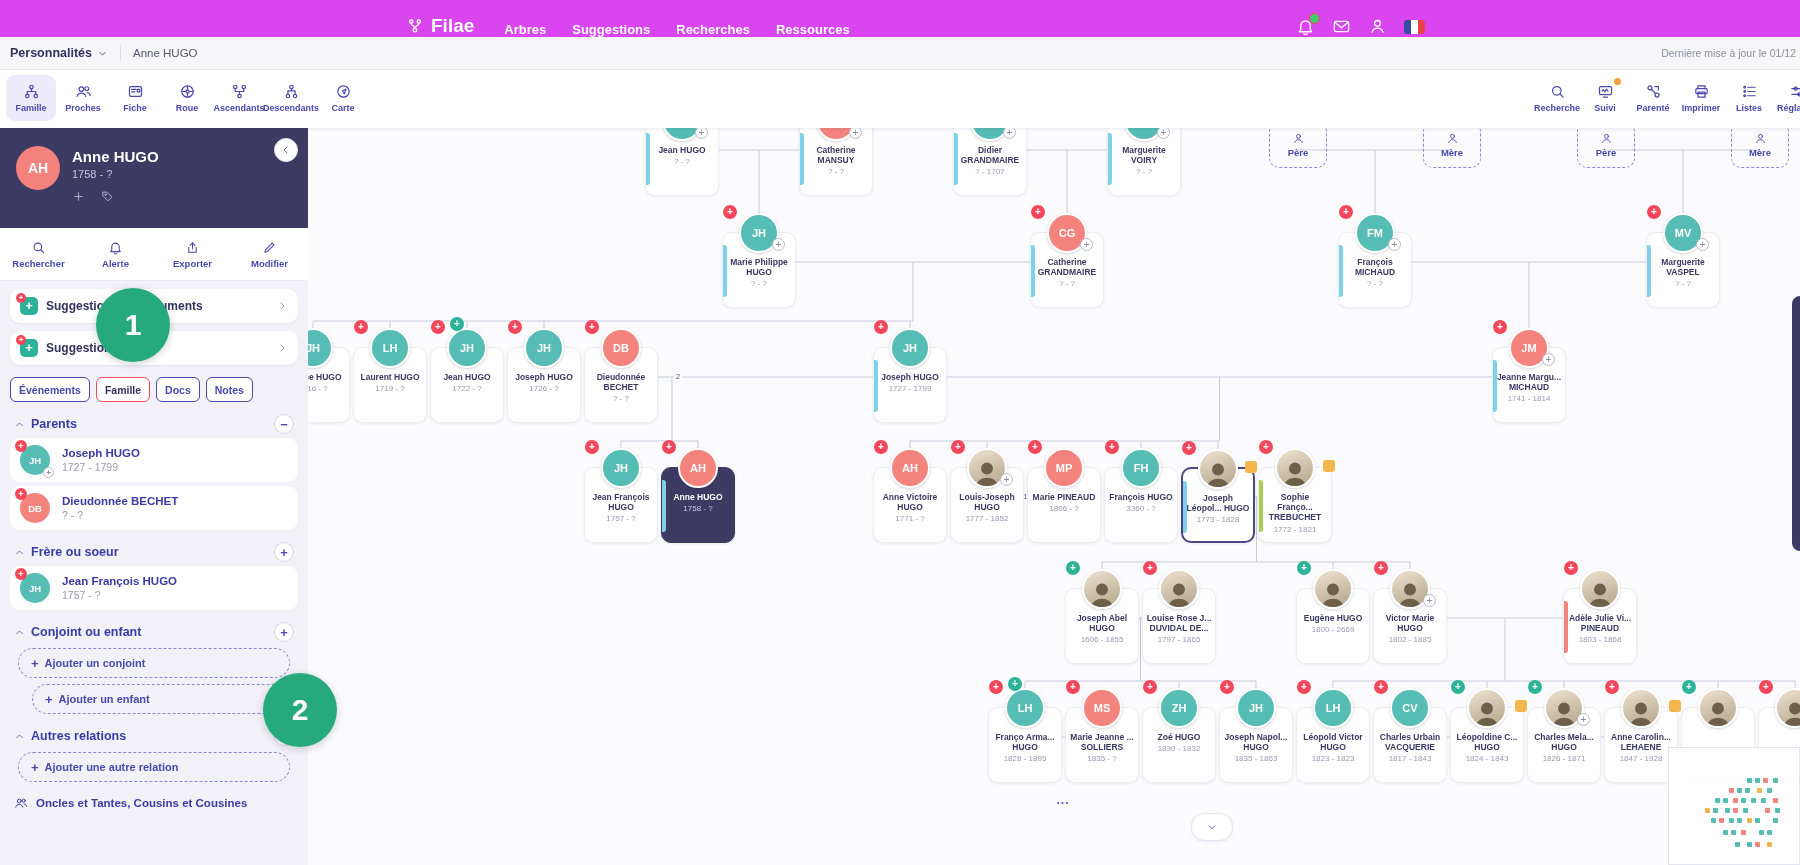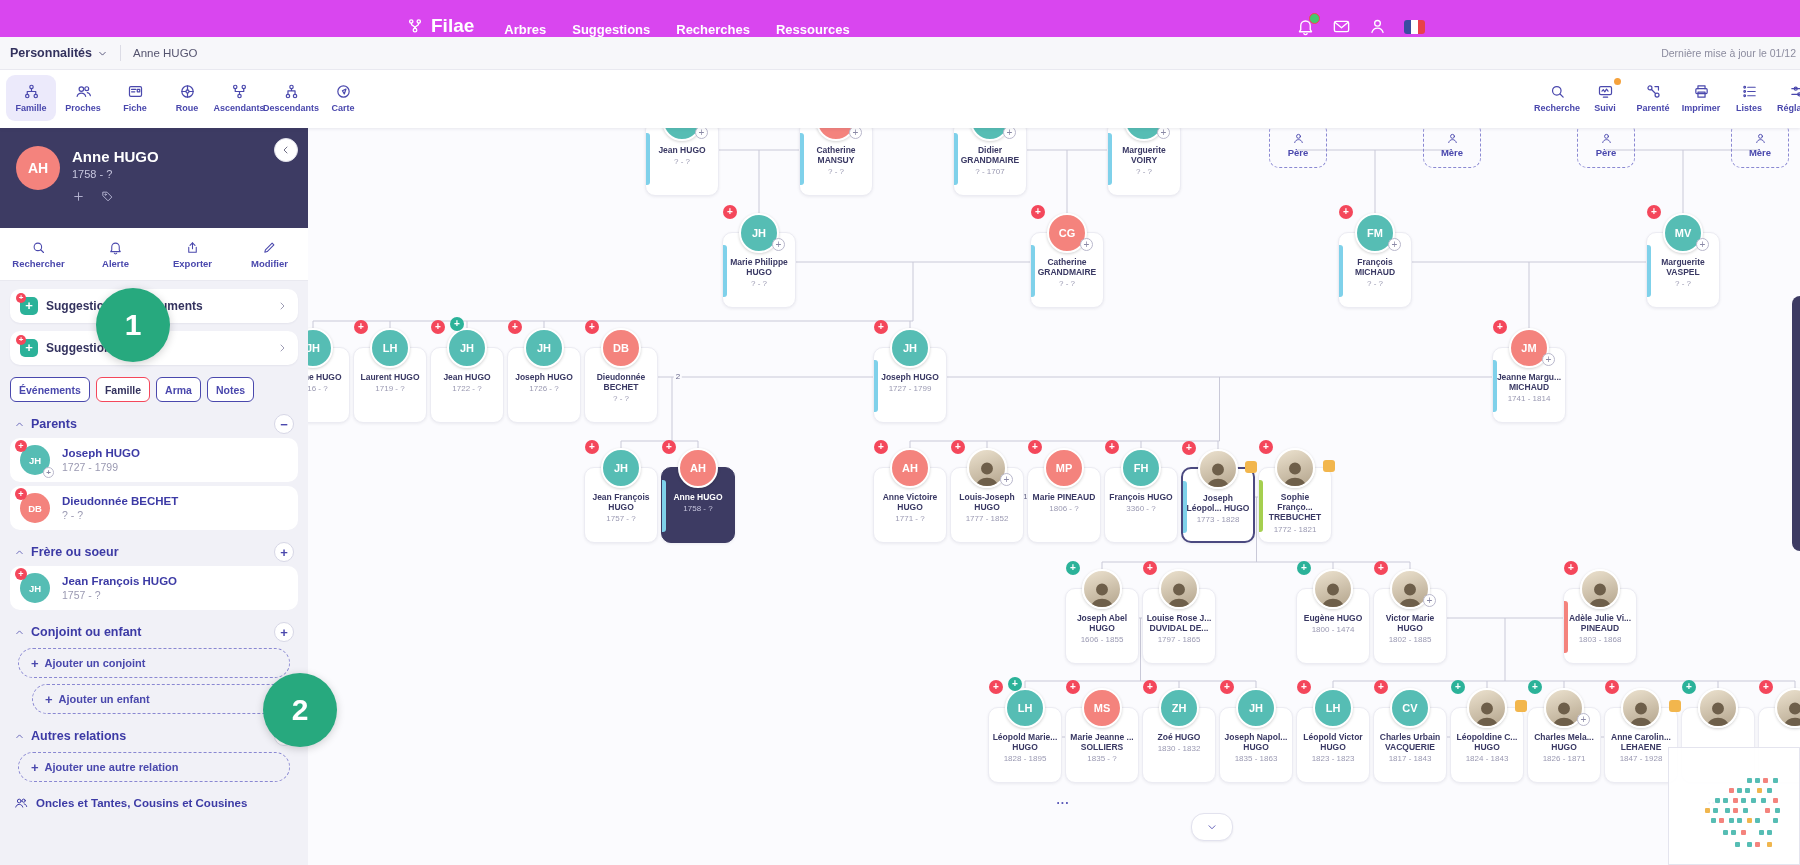--- a/index.html
+++ b/index.html
@@ -583,21 +583,21 @@
         <div class="dt">1797 - 1865</div>
       </div>
       <div class="node" style="left: 1296px; top: 460px;">
         <div class="avatar photo">
           <svg viewBox="0 0 24 24">
             <path fill="#6e5f4a" d="M12 13a4.2 4.2 0 1 0 0-8.4A4.2 4.2 0 0 0 12 13zm-8 9c.8-4.4 4-6.6 8-6.6s7.2 2.2 8 6.6z"></path>
           </svg>
         </div>
         <span class="badge teal">+</span>
         <div class="nm">Eugène HUGO</div>
-        <div class="dt">1800 - 1474</div>
+        <div class="dt">1800 - 2669</div>
       </div>
       <div class="node" style="left: 1373px; top: 460px;">
         <div class="avatar photo">
           <svg viewBox="0 0 24 24">
             <path fill="#6e5f4a" d="M12 13a4.2 4.2 0 1 0 0-8.4A4.2 4.2 0 0 0 12 13zm-8 9c.8-4.4 4-6.6 8-6.6s7.2 2.2 8 6.6z"></path>
           </svg>
         </div>
         <span class="badge red">+</span>
         <span class="expandb">+</span>
         <div class="nm">Victor Marie HUGO</div>
@@ -611,21 +611,21 @@
           </svg>
         </div>
         <span class="badge red">+</span>
         <div class="nm">Adèle Julie Vi... PINEAUD</div>
         <div class="dt">1803 - 1868</div>
       </div>
       <div class="node" style="left: 988px; top: 579px;">
         <div class="avatar teal">LH</div>
         <span class="badge red">+</span>
         <span class="badge teal shift">+</span>
-        <div class="nm">Léopold Marie... HUGO</div>
+        <div class="nm">Franço Arma... HUGO</div>
         <div class="dt">1828 - 1895</div>
       </div>
       <div class="node" style="left: 1065px; top: 579px;">
         <div class="avatar salmon">MS</div>
         <span class="badge red">+</span>
         <div class="nm">Marie Jeanne ... SOLLIERS</div>
         <div class="dt">1835 - ?</div>
       </div>
       <div class="node" style="left: 1142px; top: 579px;">
         <div class="avatar teal">ZH</div>
@@ -775,21 +775,21 @@
           <span class="sugg-ic">+<i>+</i></span>
           <span class="sugg-label">Suggestions</span>
           <svg class="ic" viewBox="0 0 24 24" fill="none" stroke="currentColor" stroke-width="1.7" stroke-linecap="round" stroke-linejoin="round">
             <polyline points="10 6 16 12 10 18"></polyline>
           </svg>
         </div>
       </div>
     <div class="tabs" id="p-tabs">
         <button class="tab">Événements</button>
         <button class="tab active">Famille</button>
-        <button class="tab">Arma</button>
+        <button class="tab">Docs</button>
         <button class="tab">Notes</button>
       </div>
     <div id="sections">
         <div class="sec-head">
           <span class="chev">
             <svg class="ic" viewBox="0 0 24 24" fill="none" stroke="currentColor" stroke-width="1.7" stroke-linecap="round" stroke-linejoin="round">
               <polyline points="6 14.5 12 8.5 18 14.5"></polyline>
             </svg>
           </span>
           <span class="sec-title">Parents</span>

